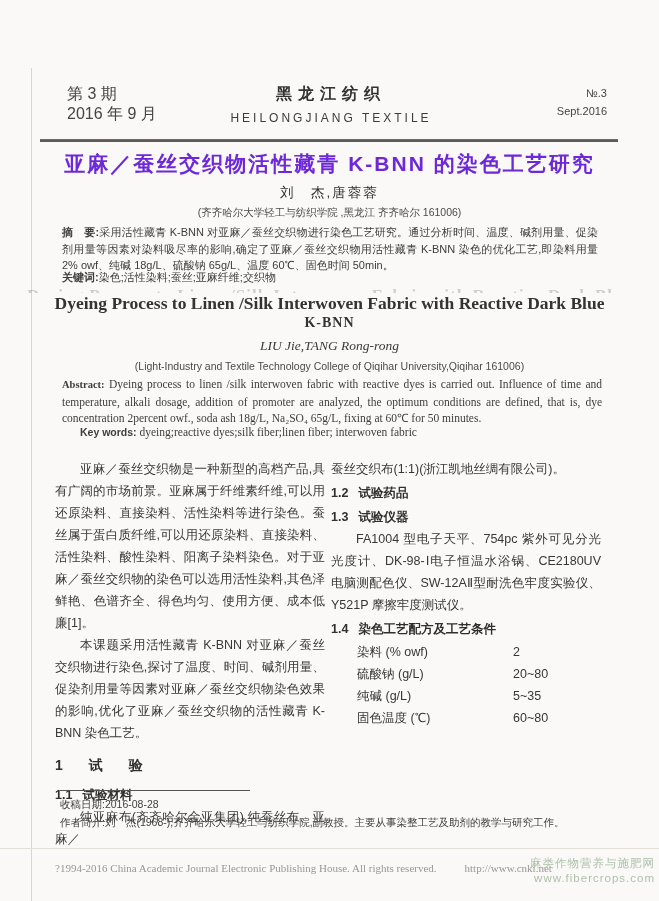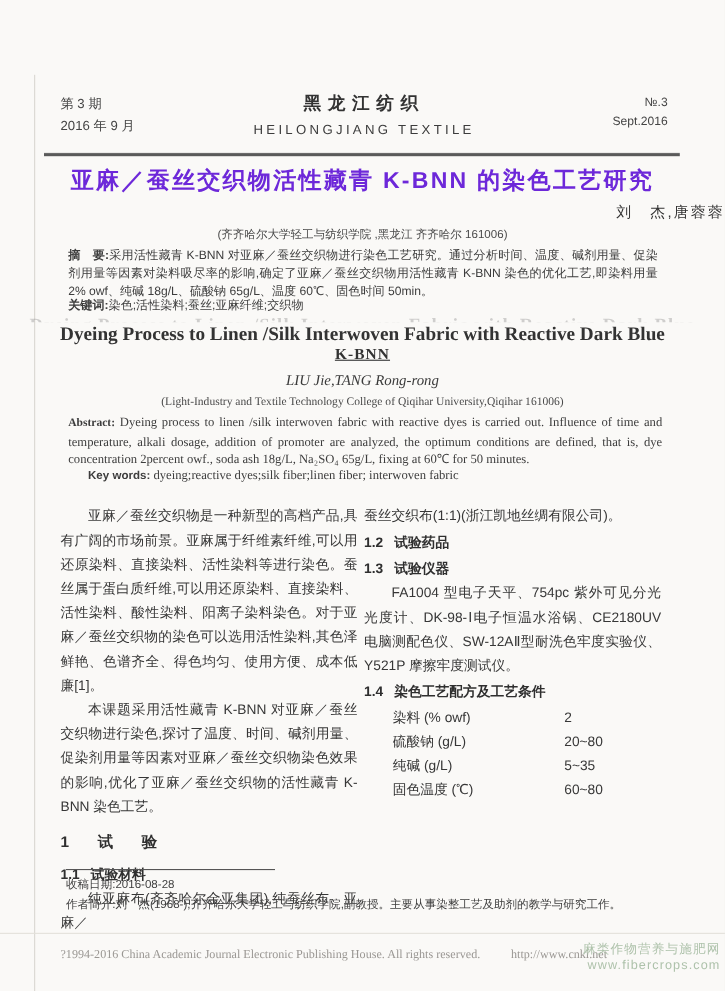--- a/index.html
+++ b/index.html
@@ -12,56 +12,56 @@
     font-family: "Liberation Sans", sans-serif;
     color: #3b3b3b;
     overflow: hidden;
   }
   
   .scan-vline { position: absolute; left: 31px; top: 68px; width: 1px; height: 833px; background: #d9d6d1; }
   .scan-hline { position: absolute; left: 0; top: 848px; width: 659px; height: 1px; background: #e3e0da; }
 
   
   .header { position: absolute; left: 55px; top: 84px; width: 552px; }
-  .header-left { position: absolute; left: 0; top: 0; font-size: 12px; line-height: 20px; color: #444; }
+  .header-left { position: absolute; left: 12px; top: 0; font-size: 16px; line-height: 20px; color: #444; }
   .header-center { position: absolute; left: 0; right: 0; top: 0; text-align: center; }
   .journal-zh { font-size: 16px; letter-spacing: 6px; color: #333; font-weight: bold; }
   .journal-en { font-size: 12px; letter-spacing: 3px; color: #3c3c3c; margin-top: 6px; }
   .header-right { position: absolute; right: 0; top: 0; text-align: right; font-size: 11px; line-height: 18px; color: #444; }
   .rule { position: absolute; left: 40px; top: 139px; width: 578px; height: 3px;
           border-top: 1px solid #6b6b6b; border-bottom: 2px solid #5a5a5a; }
 
   
   .title-zh { position: absolute; left: 0; width: 659px; top: 150px; text-align: center;
               font-size: 21px; font-weight: bold; letter-spacing: 2px; color: #6d28d9; }
-  .authors-zh { position: absolute; left: 0; width: 659px; top: 184px; text-align: right;
+  .authors-zh { position: absolute; left: 0; width: 659px; top: 184px; text-align: center;
                 font-size: 13.5px; color: #333; letter-spacing: 2px; }
   .affil-zh { position: absolute; left: 0; width: 659px; top: 206px; text-align: center;
               font-size: 10.5px; color: #4a4a4a; }
 
   
   .abstract-zh { position: absolute; left: 62px; top: 224px; width: 536px;
                  font-size: 11px; line-height: 16.5px; text-align: justify; color: #3d3d3d; }
   .abstract-zh .lbl, .kw-zh .lbl { font-weight: bold; }
   .kw-zh { position: absolute; left: 62px; top: 270px; width: 536px; font-size: 11px; color: #3d3d3d; }
 
   
   .ghost-line { position: absolute; left: 0; width: 659px; top: 286px; height: 7px; overflow: hidden;
                 text-align: center; font-family: "Liberation Serif", serif; font-weight: bold;
                 font-size: 17px; color: #3b3b3b; opacity: 0.22; letter-spacing: 1px; }
 
   
   .title-en { position: absolute; left: 30px; width: 599px; top: 293px; text-align: center;
               font-family: "Liberation Serif", serif; font-weight: bold; font-size: 17.5px;
               line-height: 20px; color: #333; }
-  .title-en .l2 { font-size: 14px; letter-spacing: 1px; text-decoration: underline; }
+  .title-en .l2 { font-size: 14px; letter-spacing: 1px; }
   .authors-en { position: absolute; left: 0; width: 659px; top: 338px; text-align: center;
                 font-family: "Liberation Serif", serif; font-style: italic; font-size: 13.5px; color: #3a3a3a; }
   .affil-en { position: absolute; left: 0; width: 659px; top: 360px; text-align: center;
-              font-family: Liberation Serif, serif; font-size: 10.5px; color: #4a4a4a; }
+              font-family: Liberation Sans, sans-serif; font-size: 10.5px; color: #4a4a4a; }
   .abstract-en { position: absolute; left: 62px; top: 376px; width: 540px;
                  font-family: "Liberation Serif", serif; font-size: 11.5px; line-height: 16.5px;
                  text-align: justify; color: #3d3d3d; }
   .abstract-en .lbl { font-family: Liberation Serif, serif; font-weight: bold; font-size: 10.5px; }
   .kw-en { position: absolute; left: 80px; top: 426px; width: 540px;
            font-family: "Liberation Serif", serif; font-size: 11.5px; color: #3d3d3d; }
   .kw-en .lbl { font-family: "Liberation Sans", sans-serif; font-weight: bold; font-size: 10.5px; }
 
   
   .columns { position: absolute; left: 55px; top: 458px; width: 552px; display: flex; gap: 6px; }

